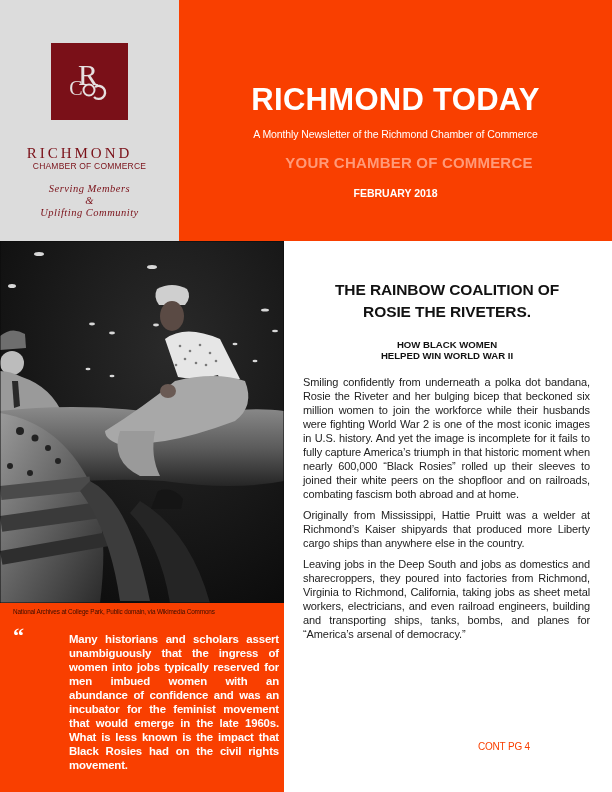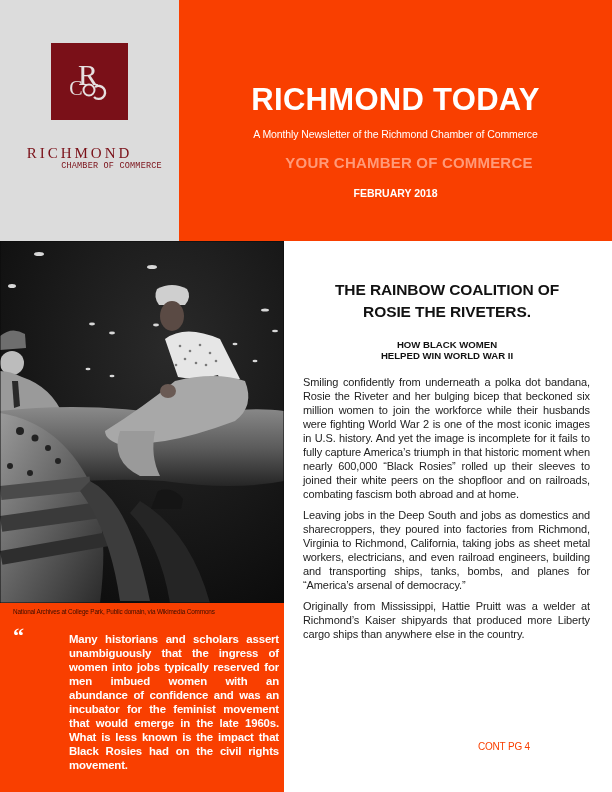--- a/index.html
+++ b/index.html
@@ -16,22 +16,22 @@
     background: #7a1018;
   }
   .logo-box svg { width: 77px; height: 77px; display: block; }
   .org-name {
     position: absolute; top: 145px; left: 0; width: 159px;
     font-family: "Liberation Serif", serif; color: #7a1018;
     font-size: 15px; letter-spacing: 3px;
   }
   .org-sub {
     position: absolute; top: 161px; left: 0; width: 179px;
-    font-family: Liberation Mono, monospace; color: #7a1018;
-    font-size: 8.5px; letter-spacing: 0.2px; margin-left: 22px;
+    font-family: Liberation Sans, sans-serif; color: #7a1018;
+    font-size: 8.5px; letter-spacing: 0.2px;
   }
   .tagline {
     position: absolute; top: 183px; left: 0; width: 179px;
     font-family: "Liberation Serif", serif; font-style: italic; color: #7a1018;
     font-size: 10.5px; line-height: 12px; letter-spacing: 0.5px;
   }
 
   
   .masthead {
     position: absolute; left: 179px; top: 0; width: 433px; height: 241px;
@@ -110,20 +110,25 @@
   <div class="logo-box">
     <svg viewBox="0 0 77 77">
       <text x="37" y="42" font-family="Liberation Serif, serif" font-size="30" fill="#e6e0e0" text-anchor="middle">R</text>
       <text x="25" y="52" font-family="Liberation Serif, serif" font-size="20" fill="#e6e0e0" text-anchor="middle">C</text>
       <circle cx="38" cy="47" r="5.5" fill="none" stroke="#e6e0e0" stroke-width="2"></circle>
       <path d="M44 44 a6.5 6.5 0 1 1 -1 10" fill="none" stroke="#e6e0e0" stroke-width="2.4"></path>
     </svg>
   </div>
   <div class="org-name">RICHMOND</div>
   <div class="org-sub">CHAMBER OF COMMERCE</div>
+  <div class="tagline">
+    <div>Serving Members</div>
+    <div>&amp;</div>
+    <div>Uplifting Community</div>
+  </div>
 </div>
 
 <div class="masthead">
   <div class="masthead-title">RICHMOND TODAY</div>
   <div class="masthead-subtitle">A Monthly Newsletter of the Richmond Chamber of Commerce</div>
   <div class="masthead-section">YOUR CHAMBER OF COMMERCE</div>
   <div class="masthead-date">FEBRUARY 2018</div>
 </div>
 
 <div class="photo">
@@ -213,16 +218,16 @@
 <div class="article-title">
   <div>THE RAINBOW COALITION OF</div>
   <div>ROSIE THE RIVETERS.</div>
 </div>
 <div class="article-subtitle">
   <div>HOW BLACK WOMEN</div>
   <div>HELPED WIN WORLD WAR II</div>
 </div>
 <div class="article-body">
   <p>Smiling confidently from underneath a polka dot bandana, Rosie the Riveter and her bulg­ing bicep that beckoned six million women to join the workforce while their husbands were fighting World War 2 is one of the most iconic images in U.S. history. And yet the image is in­complete for it fails to fully capture America’s triumph in that historic moment when nearly 600,000 “Black Rosies” rolled up their sleeves to joined their white peers on the shopfloor and on railroads, combating fascism both abroad and at home.</p>
+  <p>Originally from Mississippi, Hattie Pruitt was a welder at Richmond’s Kaiser shipyards that pro­duced more Liberty cargo ships than anywhere else in the country.</p>
   <p>Leaving jobs in the Deep South and jobs as do­mestics and sharecroppers, they poured into factories from Richmond, Virginia to Richmond, California, taking jobs as sheet metal workers, electricians, and even railroad engineers, build­ing and transporting ships, tanks, bombs, and planes for “America’s arsenal of democracy.”</p>
-  <p>Originally from Mississippi, Hattie Pruitt was a welder at Richmond’s Kaiser shipyards that pro­duced more Liberty cargo ships than anywhere else in the country.</p>
 </div>
 <div class="continued">CONT PG 4</div>
 
 </body></html>

